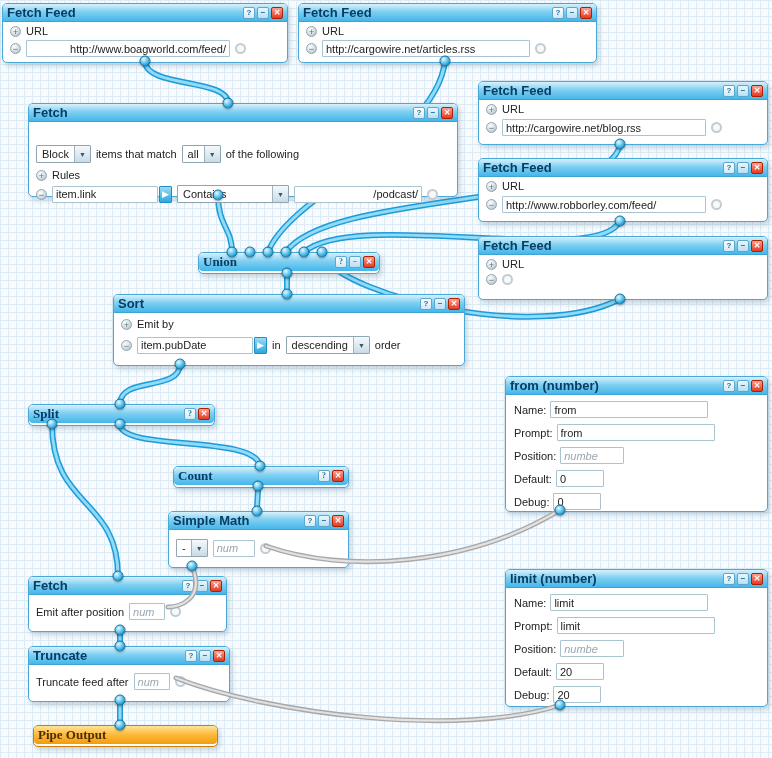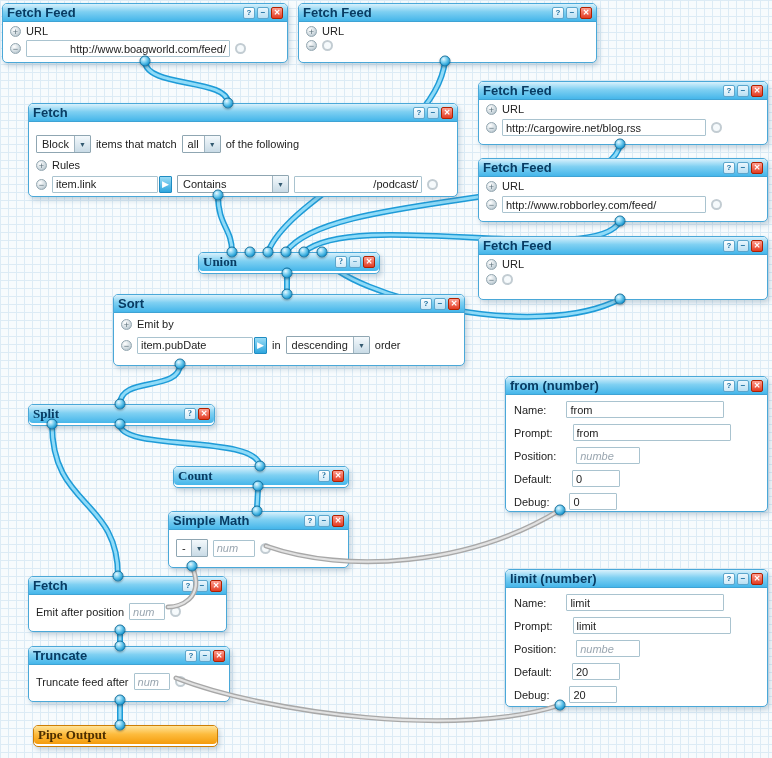--- a/index.html
+++ b/index.html
@@ -64,21 +64,21 @@
   .sel .txt{font-size:11px;color:#222;padding:0 5px;white-space:nowrap;}
   .sel .arr{
     width:15px;align-self:stretch;display:flex;align-items:center;justify-content:center;
     background:linear-gradient(#f4f9fc,#c9dbe6);border-left:1px solid #9fb4c0;font-size:7px;color:#345a70;
   }
   .fbtn{
     width:13px;height:17px;display:inline-flex;align-items:center;justify-content:center;flex:0 0 auto;
     background:linear-gradient(#9adcf6,#2ea6de);border:1px solid #1f8cc2;color:#fff;font-size:9px;
     box-sizing:border-box;border-radius:1px;margin-left:-4px;
   }
-  .nrow{display:flex;align-items:center;gap:20px;padding:3px 8px;}
+  .nrow{display:flex;align-items:center;gap:4px;padding:3px 8px;}
   .dot{
     position:absolute;z-index:4;width:11px;height:11px;border-radius:50%;
     background:radial-gradient(circle at 35% 30%,#e8f8ff 0%,#7fd2f2 35%,#1d9ad2 75%,#0f7fb4 100%);
     border:1px solid #0c6e9e;box-shadow:0 1px 2px rgba(0,0,0,.3);box-sizing:border-box;
     transform:translate(-50%,-50%);
   }
   .module.po{border:1px solid #cd7e05;}
   .module.po .hd{
     background:linear-gradient(180deg,#ffe49a 0%,#fdbc3e 45%,#f49b0b 100%);
     border-bottom:none;border-radius:4px;
@@ -143,20 +143,21 @@
       <span class="wbtn help">?</span>
       <span class="wbtn col">−</span>
       <span class="wbtn close">✕</span>
     </div>
     <div class="row">
       <i class="cp">+</i>
       <span class="lbl">URL</span>
     </div>
     <div class="row" style="padding-top:0">
       <i class="cp">−</i>
+      <input class="inp" style="width: 200px;" value="http://cargowire.net/articles.rss">
       <i class="ring"></i>
     </div>
   </div>
 
   <div class="module" style="left:478px;top:81px;width:288px;height:62px">
     <div class="hd">
       <span class="ttl">Fetch Feed</span>
       <span class="wbtn help">?</span>
       <span class="wbtn col">−</span>
       <span class="wbtn close">✕</span>
@@ -207,21 +208,21 @@
     </div>
   </div>
 
   <div class="module" style="left:28px;top:103px;width:428px;height:92px">
     <div class="hd">
       <span class="ttl">Fetch</span>
       <span class="wbtn help">?</span>
       <span class="wbtn col">−</span>
       <span class="wbtn close">✕</span>
     </div>
-    <div class="row" style="padding-top:13px">
+    <div class="row" style="padding-top:23px">
       <span class="sel">
         <span class="txt">Block</span>
         <span class="arr">▼</span>
       </span>
       <span class="lbl">items that match</span>
       <span class="sel">
         <span class="txt">all</span>
         <span class="arr">▼</span>
       </span>
       <span class="lbl">of the following</span>

